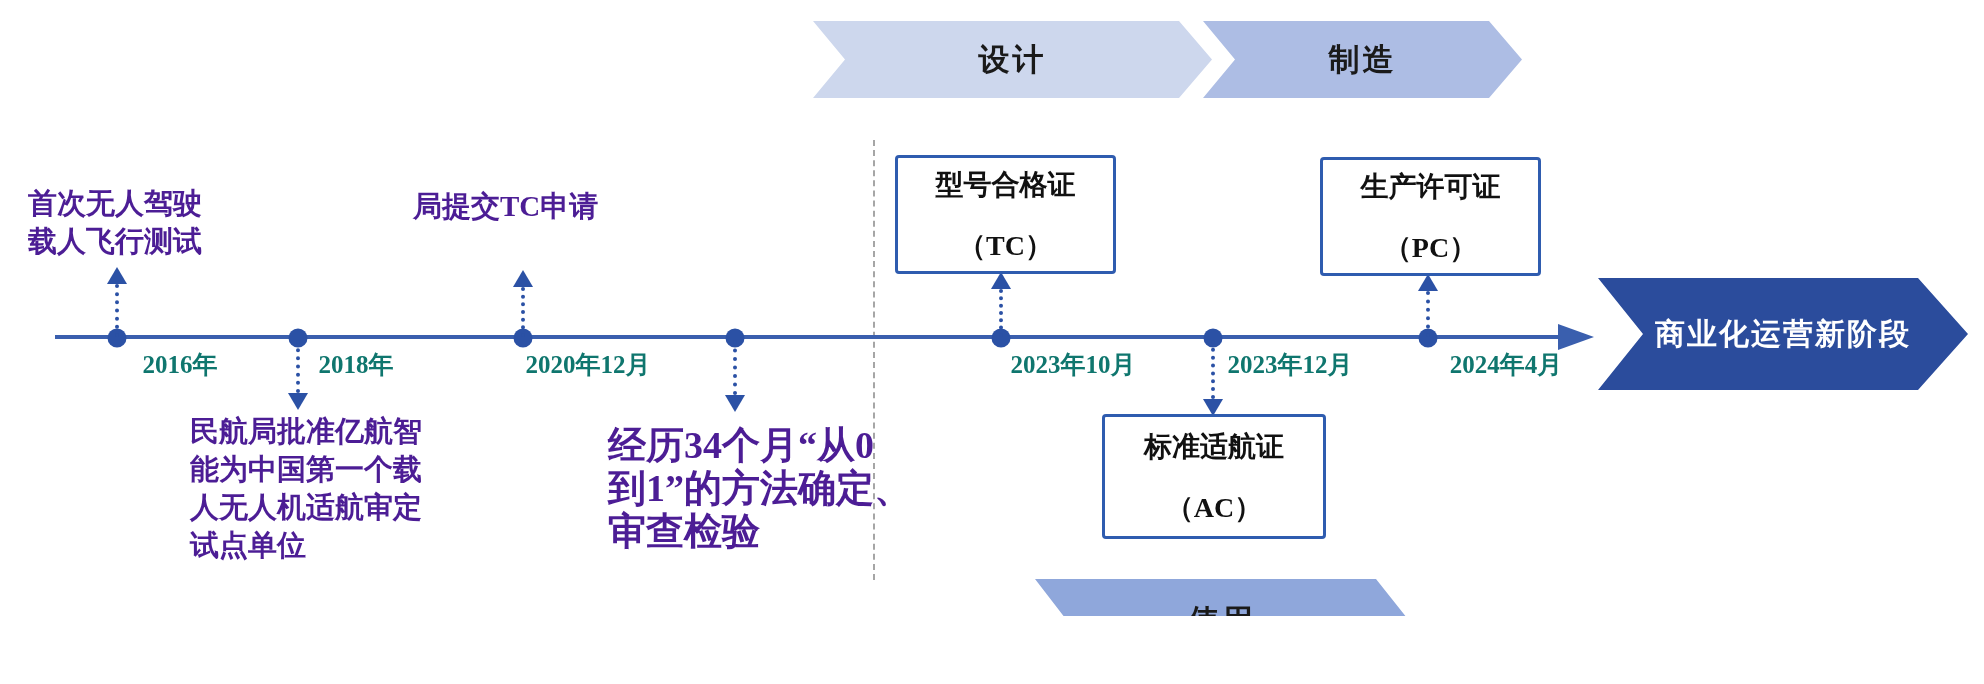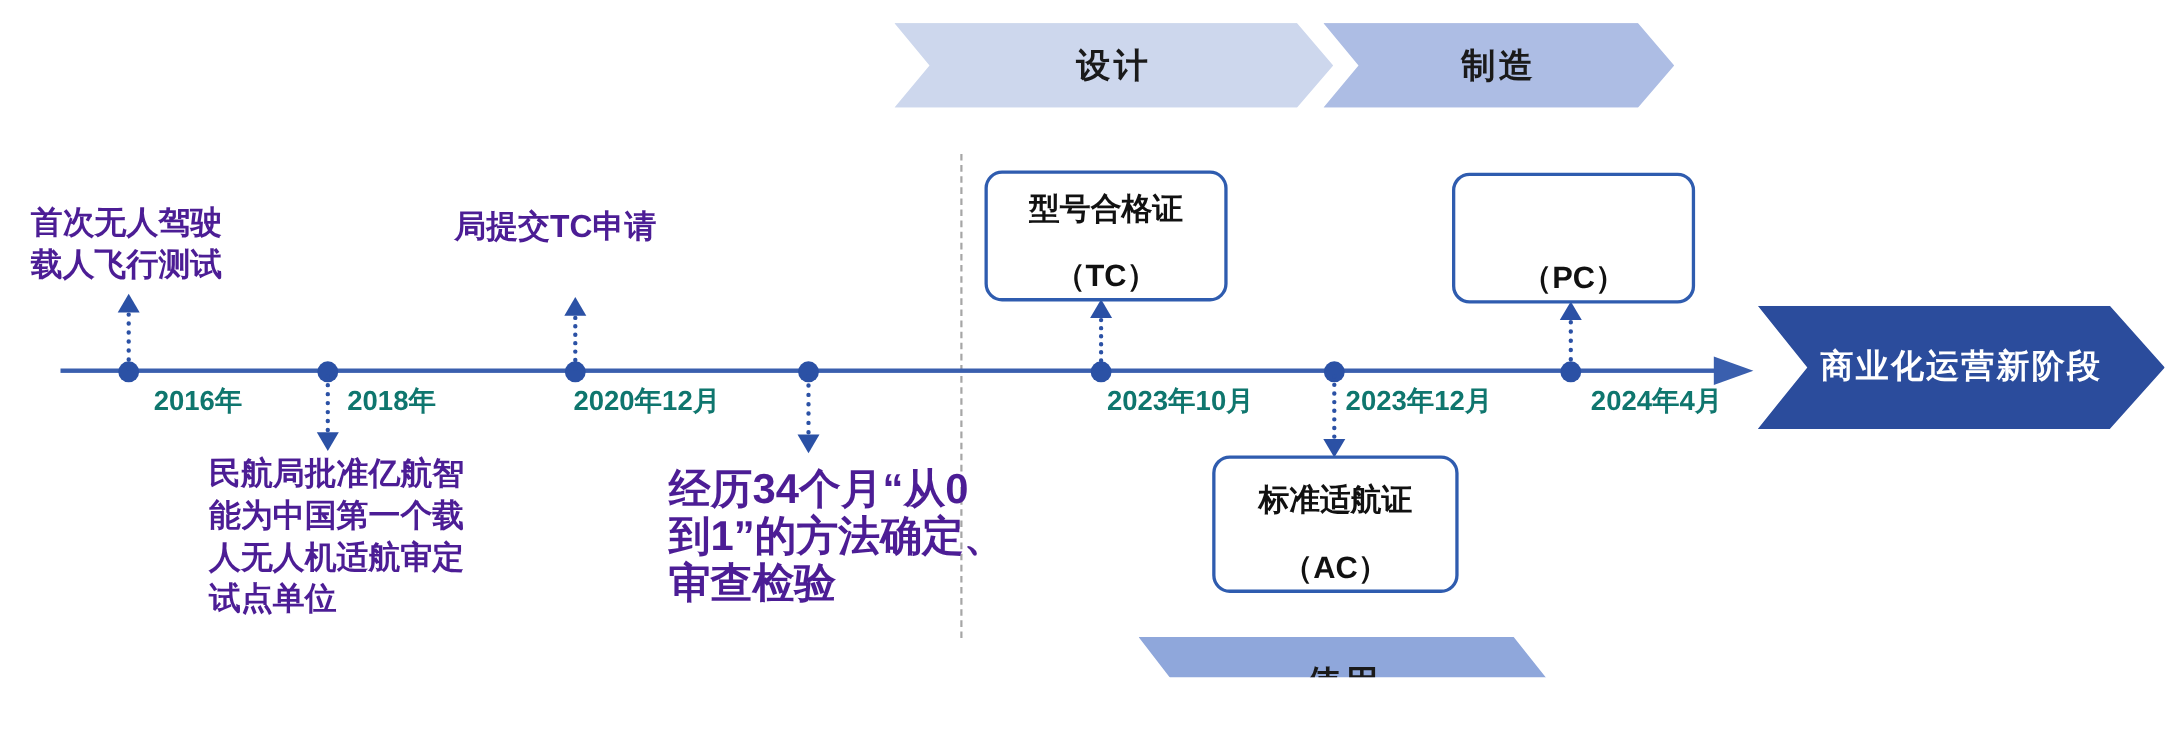--- a/index.html
+++ b/index.html
@@ -1,18 +1,18 @@
 <!DOCTYPE html>
 <html style="--design-banner: #cdd7ed; --manufacture-banner: #adbde4; --use-banner: #8fa7db; --final-arrow: #2b4c9c; --timeline: #3a5fae; --dot: #2b51a5; --box-border: #2f5caf; --dashed-divider: #a6a6a6;"><head>
 <meta charset="utf-8">
 <style>
   html,body{margin:0;padding:0;background:#ffffff;}
   .canvas{
     position:relative;width:1984px;height:616px;background:#ffffff;overflow:hidden;
-    font-family:Liberation Sans, sans-serif;color:#111;
+    font-family:Liberation Serif, serif;color:#111;
   }
   
   .chevron{
     position:absolute;display:flex;align-items:center;justify-content:center;
     font-weight:bold;
     clip-path:polygon(0 0,calc(100% - 33px) 0,100% 50%,calc(100% - 33px) 100%,0 100%,32px 50%);
   }
   .stage-banner{font-size:31px;letter-spacing:3px;color:#1a1a1a;}
   #banner-design{left:813px;top:21px;width:399px;height:77px;background:var(--design-banner);}
   #banner-manufacture{left:1203px;top:21px;width:319px;height:77px;background:var(--manufacture-banner);}
@@ -42,22 +42,22 @@
   }
   .varrow{position:absolute;display:flex;flex-direction:column;align-items:center;width:22px;transform:translateX(-50%);}
   .varrow .stem{flex:1;width:0;border-left:4px dotted var(--dot);}
   .varrow .head{width:0;height:0;border-left:10px solid transparent;border-right:10px solid transparent;}
   .varrow.up .head{border-bottom:17px solid var(--dot);}
   .varrow.down{flex-direction:column-reverse;}
   .varrow.down .head{border-top:17px solid var(--dot);}
   .note{position:absolute;font-weight:bold;color:#4c1d95;}
   .note span{display:block;}
   .cert{
-    position:absolute;background:#ffffff;border:3.5px solid var(--box-border);border-radius:16px;
-    display:flex;flex-direction:column;align-items:center;justify-content:flex-end;
+    position:absolute;background:#ffffff;border:3.5px solid var(--box-border);border-radius:4px;
+    display:flex;flex-direction:column;align-items:center;justify-content:center;
     font-weight:bold;font-size:28px;line-height:41px;color:#111;gap:20px;
   }
 </style>
 </head>
 <body>
 
 <div class="canvas">
 
   <div class="chevron stage-banner" id="banner-design">
     <span>设计</span>
@@ -136,20 +136,21 @@
     <span>经历34个月“从0</span>
     <span>到1”的方法确定、</span>
     <span>审查检验</span>
   </div>
 
   <div class="cert" style="left:895px;top:155px;width:215px;height:113px">
     <span>型号合格证</span>
     <span>（TC）</span>
   </div>
   <div class="cert" style="left:1320px;top:157px;width:215px;height:113px">
+    <span>生产许可证</span>
     <span>（PC）</span>
   </div>
   <div class="cert" style="left:1102px;top:414px;width:218px;height:119px">
     <span>标准适航证</span>
     <span>（AC）</span>
   </div>
 
   <div class="chevron" id="final-arrow">
     <span>商业化运营</span>
     <span>新阶段</span>

